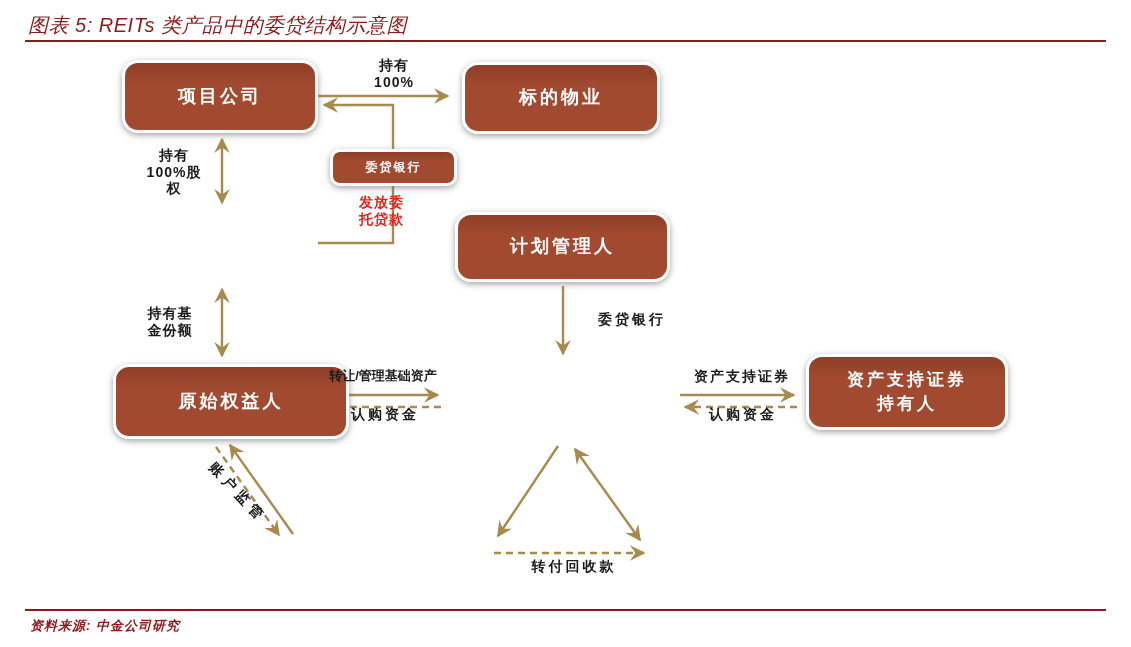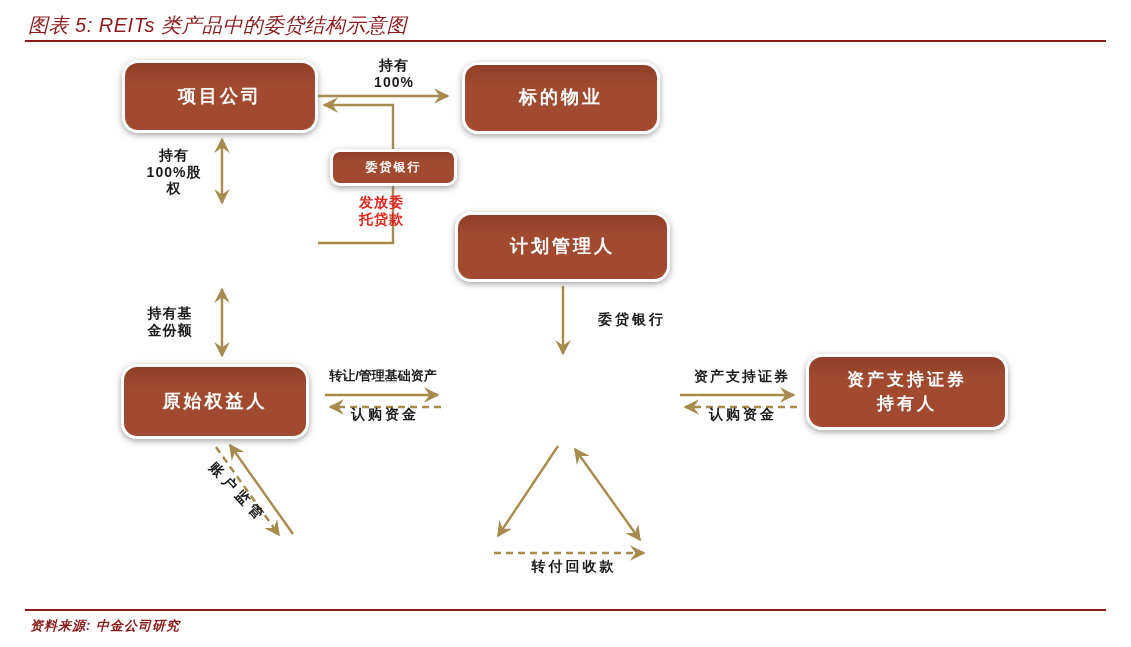--- a/index.html
+++ b/index.html
@@ -68,21 +68,21 @@
       <path d="M558,446 L498,536" marker-end="url(#ah)"></path>
       <path d="M575,449 L640,540" marker-start="url(#ah)" marker-end="url(#ah)"></path>
       <path d="M494,553 H644" marker-end="url(#ah)" stroke-dasharray="7 5"></path>
     </g>
   </svg>
 
   <div class="node" style="left:462px;top:62px;width:198px;height:72px;">标的物业</div>
   <div class="node" style="left:122px;top:60px;width:196px;height:73px;">项目公司</div>
   <div class="node small" style="left:330px;top:149px;width:127px;height:37px;">委贷银行</div>
   <div class="node" style="left:455px;top:212px;width:215px;height:70px;">计划管理人</div>
-  <div class="node" style="left:121px;top:364px;width:188px;height:75px;">原始权益人</div>
+  <div class="node" style="left:113px;top:364px;width:236px;height:75px;">原始权益人</div>
   <div class="node twoline" style="left:806px;top:354px;width:202px;height:76px;">资产支持证券
 持有人</div>
 
   <div class="lbl" style="left:354px;top:57px;width:80px;">持有
 100%</div>
   <div class="lbl" style="left:134px;top:147px;width:80px;">持有
 100%股
 权</div>
   <div class="lbl red leftalign" style="left:329px;top:194px;width:70px;">发放委
 托贷款</div>

